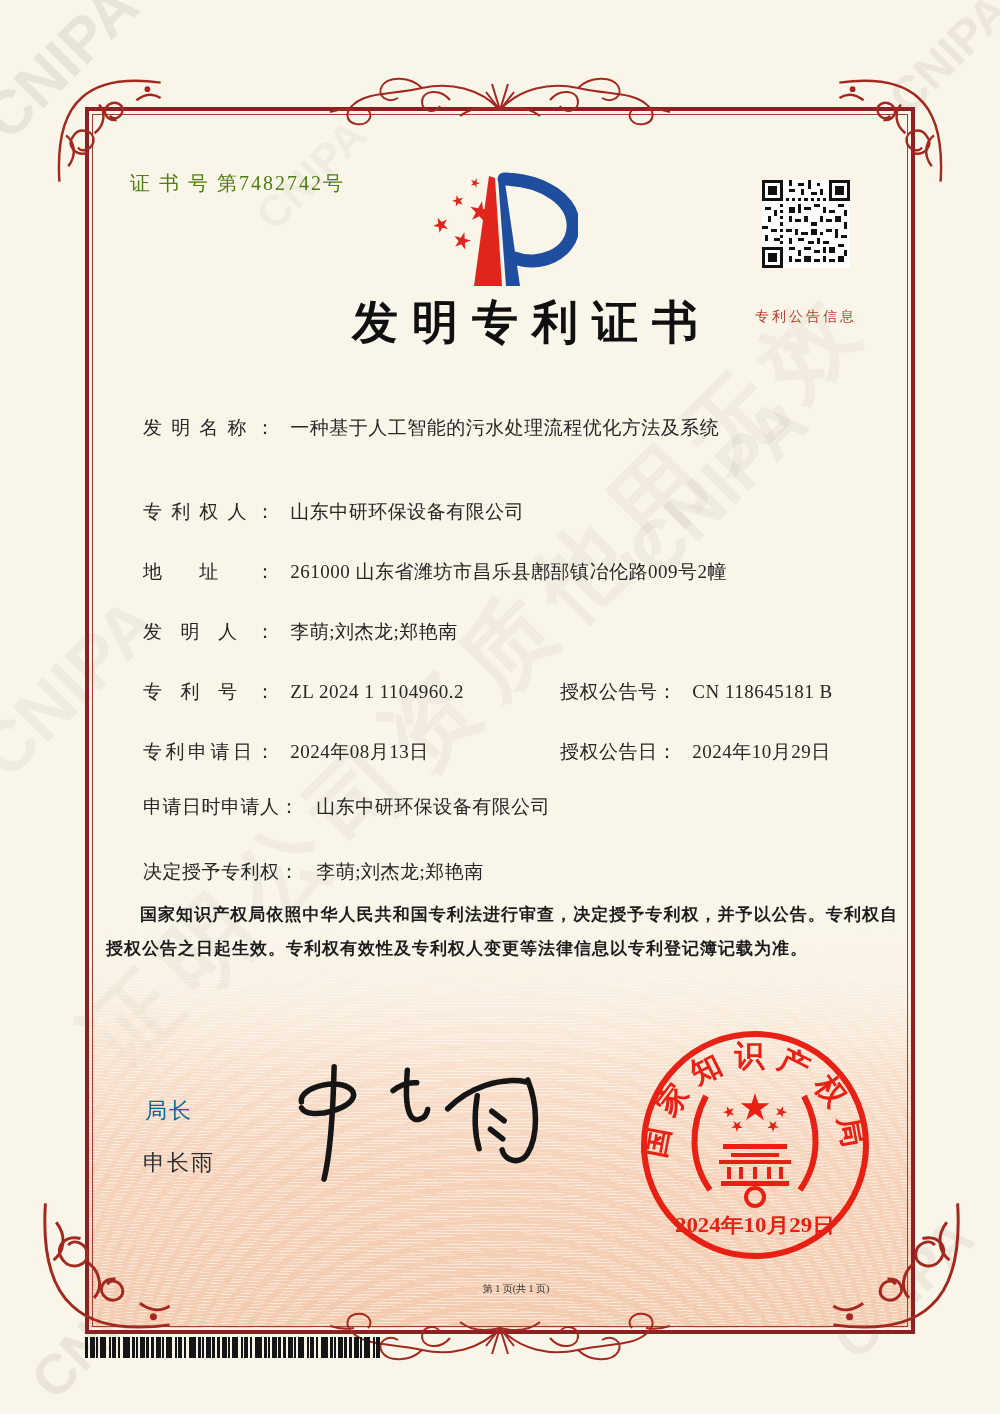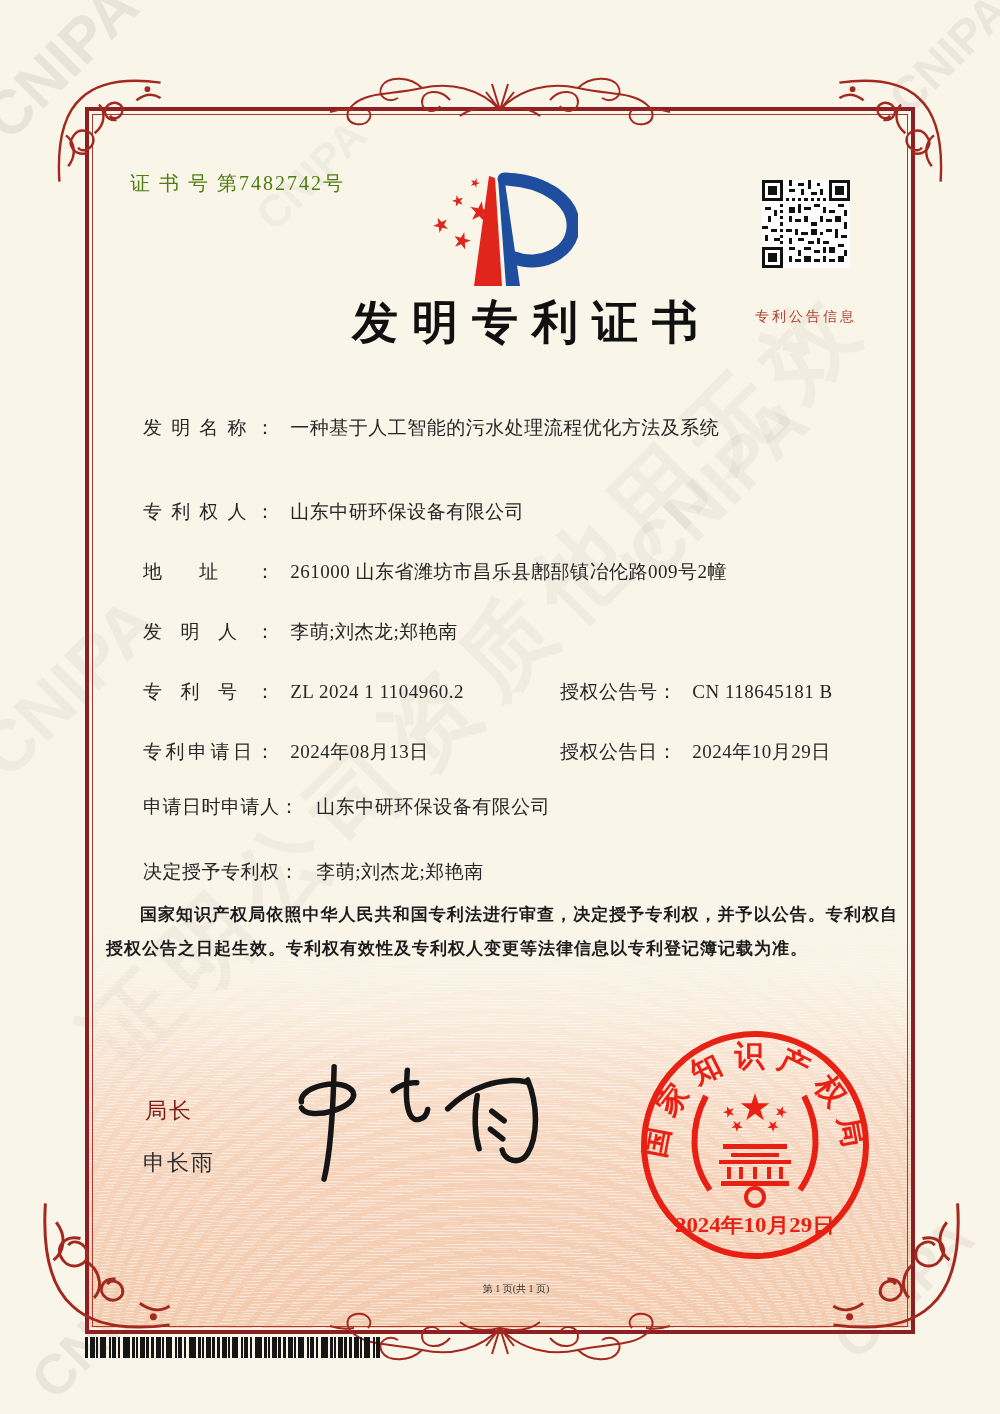--- a/index.html
+++ b/index.html
@@ -58,21 +58,21 @@
   .frow.gap-l2{margin-top:35px;}
   .lab{display:inline-block;width:132px;text-align:justify;text-align-last:justify;margin-right:10px;color:#262626;}
   .lab.long{width:auto;text-align-last:auto;margin-right:12px;}
   .pair2{position:absolute;left:417px;top:0;}
   .pair2 .lab2{margin-right:10px;}
   
   .para{position:absolute;left:106px;top:898px;width:792px;z-index:4;
         font-size:17px;line-height:34px;letter-spacing:1px;font-weight:600;
         text-align:justify;text-indent:2em;color:#1c1c1c;}
   
-  .sig-title{position:absolute;left:145px;top:1096px;z-index:4;font-size:22px;color:#7f1d1d;letter-spacing:2px;}
+  .sig-title{position:absolute;left:145px;top:1096px;z-index:4;font-size:22px;color:#0369a1;letter-spacing:2px;}
   .sig-name{position:absolute;left:143px;top:1148px;z-index:4;font-size:22px;color:#2f2f2f;letter-spacing:2px;}
   .sig-svg{position:absolute;left:272px;top:1056px;z-index:4;transform:rotate(-2deg);}
   
   .seal{position:absolute;left:636px;top:1026px;z-index:5;opacity:.95;}
   
   .footer{position:absolute;left:16px;top:1282px;width:100%;z-index:4;text-align:center;font-size:10px;color:#333;font-family:Liberation Serif, serif;}
   .barcode{position:absolute;left:85px;top:1337px;z-index:4;}
 </style>
 </head>
 <body>

